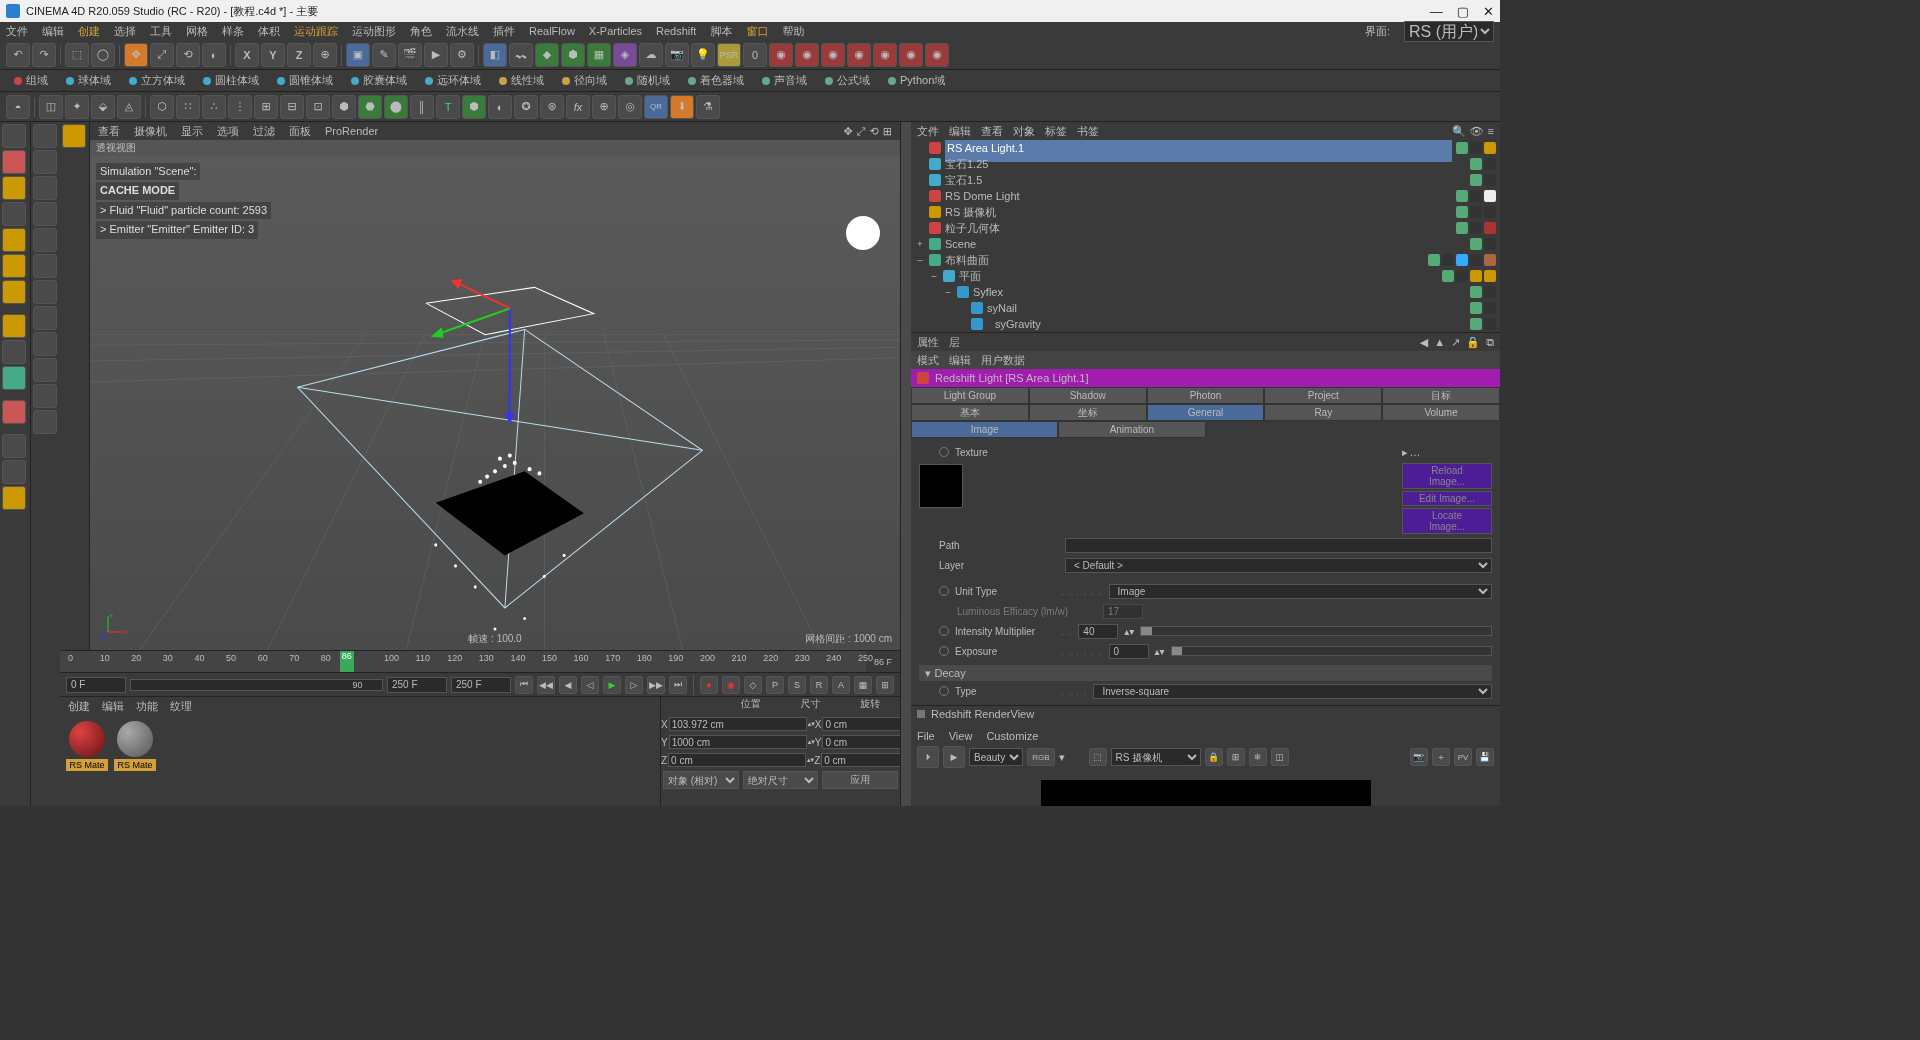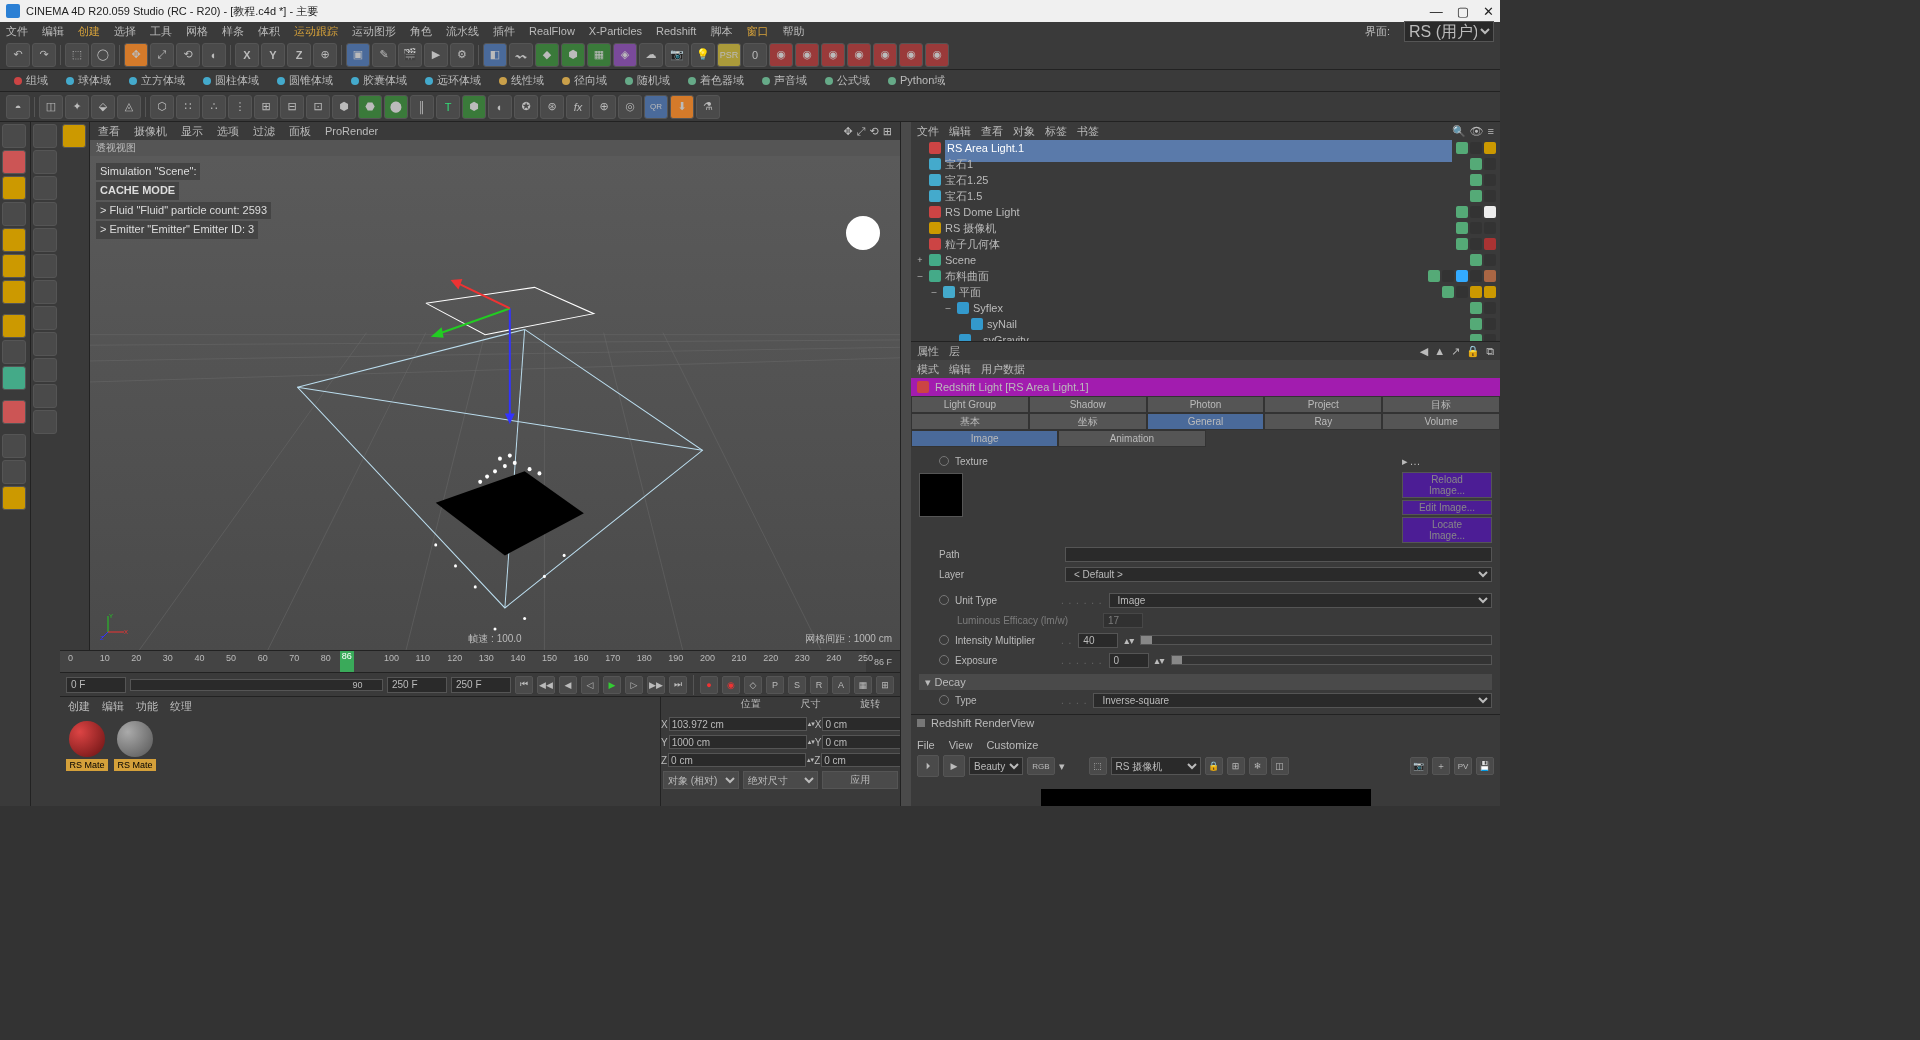--- a/index.html
+++ b/index.html
@@ -528,29 +528,20 @@
               <span class="oname">RS Area Light.1</span>
               <div class="tags">
                 <div class="tag" style="background:#5a7"></div>
                 <div class="tag" style="background:#333"></div>
                 <div class="tag" style="background:#c90"></div>
               </div>
             </div>
             <div class="objrow" style="padding-left: 4px;">
               <span class="exp"></span>
               <div class="oicon" style="background:#4ac"></div>
-              <span class="oname">宝石1</span>
-              <div class="tags">
-                <div class="tag" style="background:#5a7"></div>
-                <div class="tag" style="background:#333"></div>
-              </div>
-            </div>
-            <div class="objrow" style="padding-left: 4px;">
-              <span class="exp"></span>
-              <div class="oicon" style="background:#4ac"></div>
               <span class="oname">宝石1.25</span>
               <div class="tags">
                 <div class="tag" style="background:#5a7"></div>
                 <div class="tag" style="background:#333"></div>
               </div>
             </div>
             <div class="objrow" style="padding-left: 4px;">
               <span class="exp"></span>
               <div class="oicon" style="background:#4ac"></div>
               <span class="oname">宝石1.5</span>
@@ -632,21 +623,21 @@
             </div>
             <div class="objrow" style="padding-left: 46px;">
               <span class="exp"></span>
               <div class="oicon" style="background:#39c"></div>
               <span class="oname">syNail</span>
               <div class="tags">
                 <div class="tag" style="background:#5a7"></div>
                 <div class="tag" style="background:#333"></div>
               </div>
             </div>
-            <div class="objrow" style="padding-left: 26px; gap: 12px;">
+            <div class="objrow" style="padding-left: 38px; gap: 12px;">
               <span class="exp"></span>
               <div class="oicon" style="background:#39c"></div>
               <span class="oname">syGravity</span>
               <div class="tags">
                 <div class="tag" style="background:#5a7"></div>
                 <div class="tag" style="background:#333"></div>
               </div>
             </div>
           </div>
       </div>

